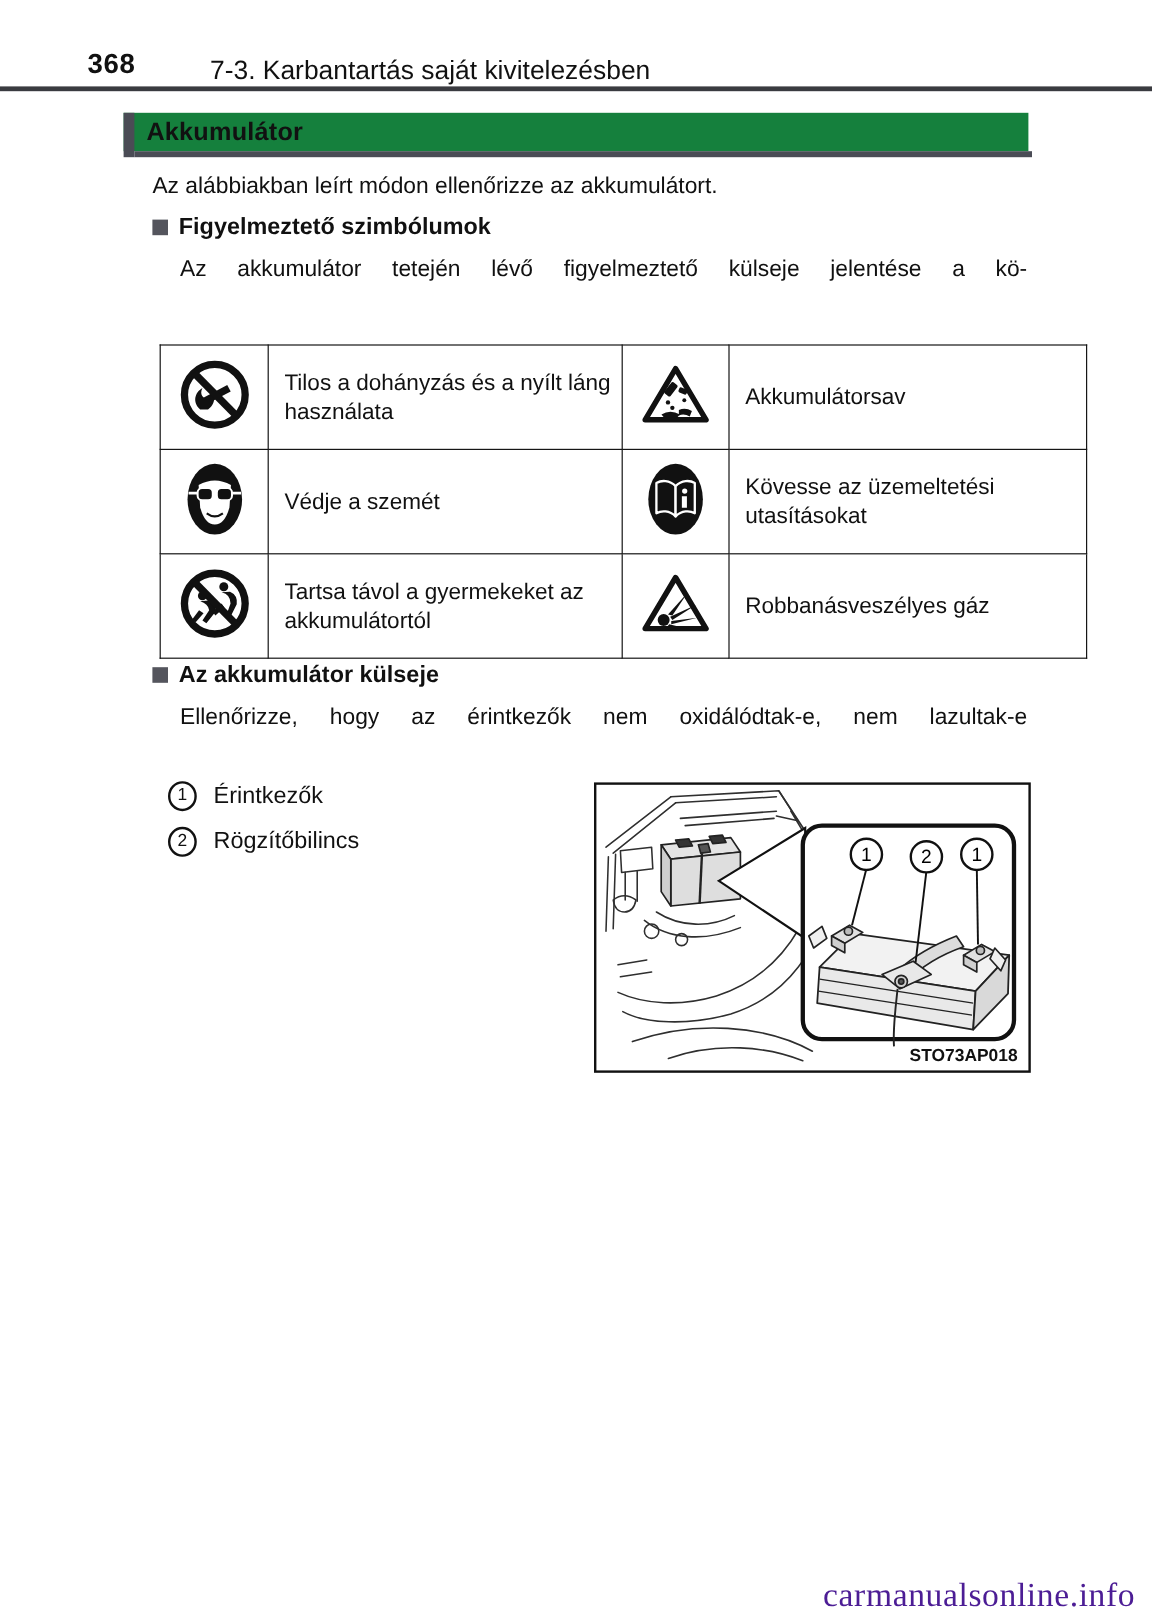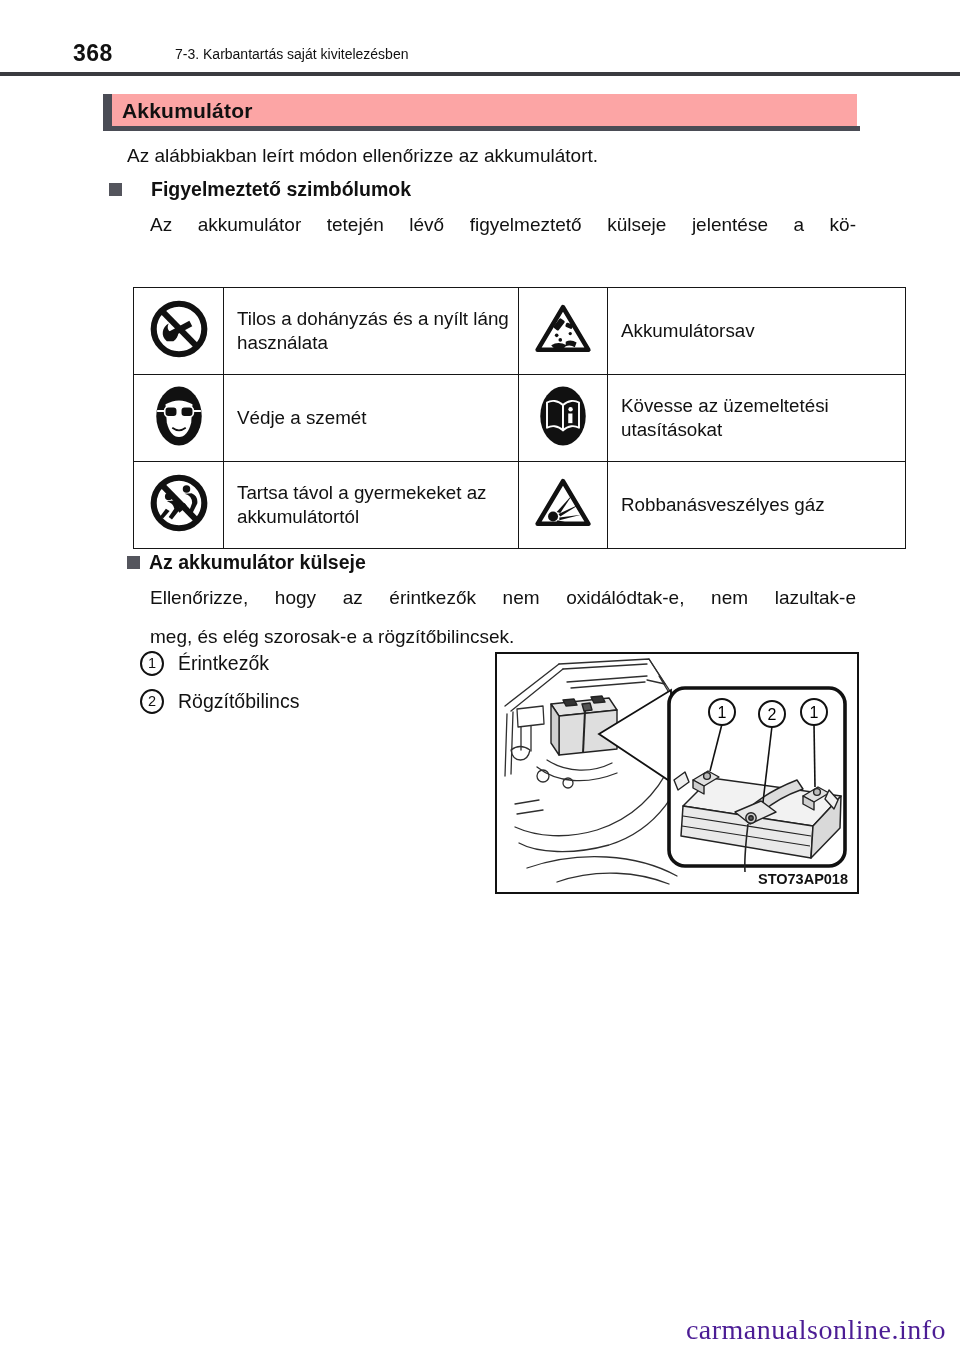--- a/index.html
+++ b/index.html
@@ -5,41 +5,41 @@
   html,body { margin:0; padding:0; }
   body {
     width:960px; height:1352px; background:#ffffff;
     font-family:"Liberation Sans", sans-serif; color:#111;
     position:relative; overflow:hidden;
   }
   .abs { position:absolute; }
 
   
   .page-number { left:73px; top:40px; font-size:23px; font-weight:bold; letter-spacing:0.5px; }
-  .chapter-header { left:175px; top:46px; font-size:14px; }
+  .chapter-header { left:175px; top:46px; font-size:22px; }
   .header-rule { left:0; top:72px; width:960px; height:4px; background:#3a3b40; }
 
   
   .title-bar {
     left:103px; top:94px; width:754px; height:32px;
-    background:#fca5a5;
+    background:#15803d;
   }
   .title-accent { position:absolute; left:0; top:0; width:9px; height:37px; background:#4a4c55; }
   .title-shadow { position:absolute; left:9px; top:32px; right:-3px; height:5px; background:#4a4c55; }
   .title-text {
     position:absolute; left:19px; top:0; height:32px; line-height:33px;
     font-size:21px; font-weight:bold; letter-spacing:0.2px;
   }
 
   .body-text { font-size:19px; line-height:26px; }
   .intro-line { left:127px; top:143px; width:620px; }
 
   .subheading { display:flex; align-items:center; font-size:19.5px; font-weight:bold; }
   .subheading .sq { width:13px; height:13px; background:#54555d; margin-right:9px; flex:0 0 auto; }
-  .subheading-1 { left:109px; top:178px;gap:20px; }
+  .subheading-1 { left:127px; top:178px; }
   .subheading-2 { left:127px; top:551px;text-align:right; }
 
   .para { font-size:19px; line-height:39px; width:706px; left:150px; }
   .para-1 { top:205px; }
   .para-2 { top:578px; }
   .stretch { text-align:justify; text-align-last:justify; }
 
   
   .warn-table {
     position:absolute; left:133px; top:287px;
@@ -192,21 +192,20 @@
 </tbody>
   </table>
 
 <div class="abs subheading subheading-2">
   <span class="sq"></span>
   <span>Az akkumulátor külseje</span>
 </div>
 
 <div class="abs para para-2">
   <div class="stretch">Ellenőrizze, hogy az érintkezők nem oxidálódtak-e, nem lazultak-e</div>
-  <div>meg, és elég szorosak-e a rögzítőbilincsek.</div>
 </div>
 
 <div class="abs num-item item-1">
   <span class="circ">1</span>
   <span>Érintkezők</span>
 </div>
 <div class="abs num-item item-2">
   <span class="circ">2</span>
   <span>Rögzítőbilincs</span>
 </div>

